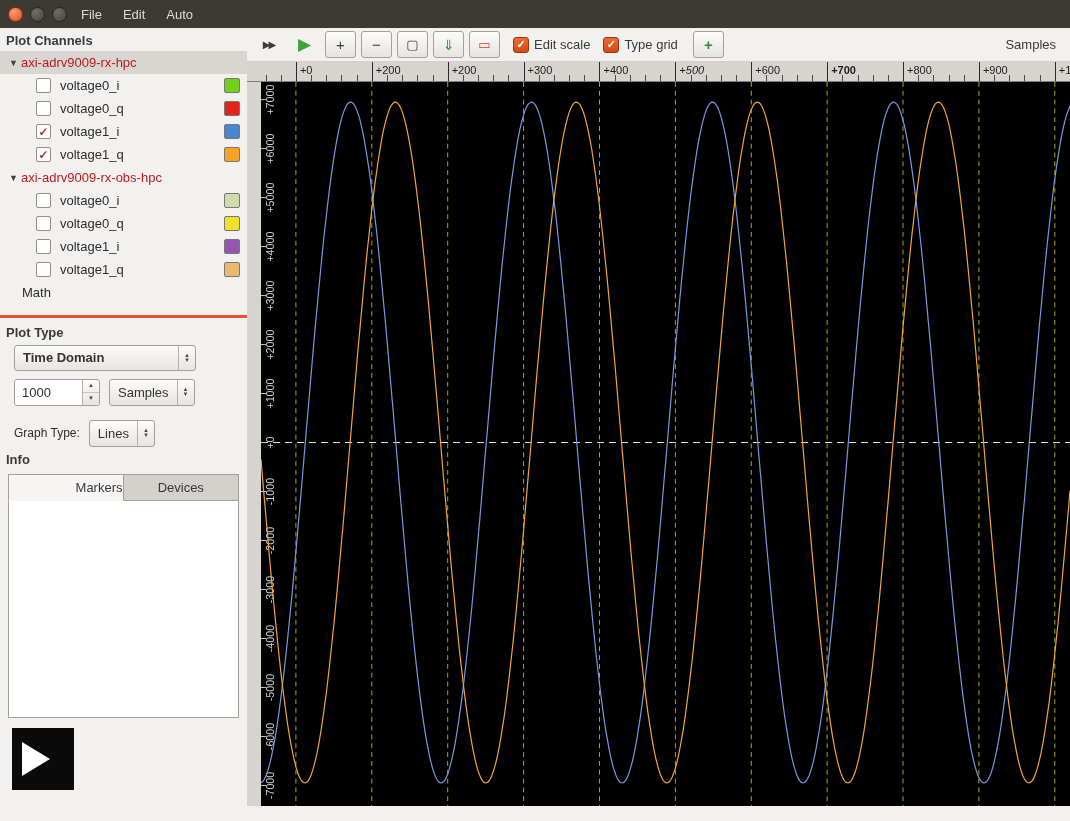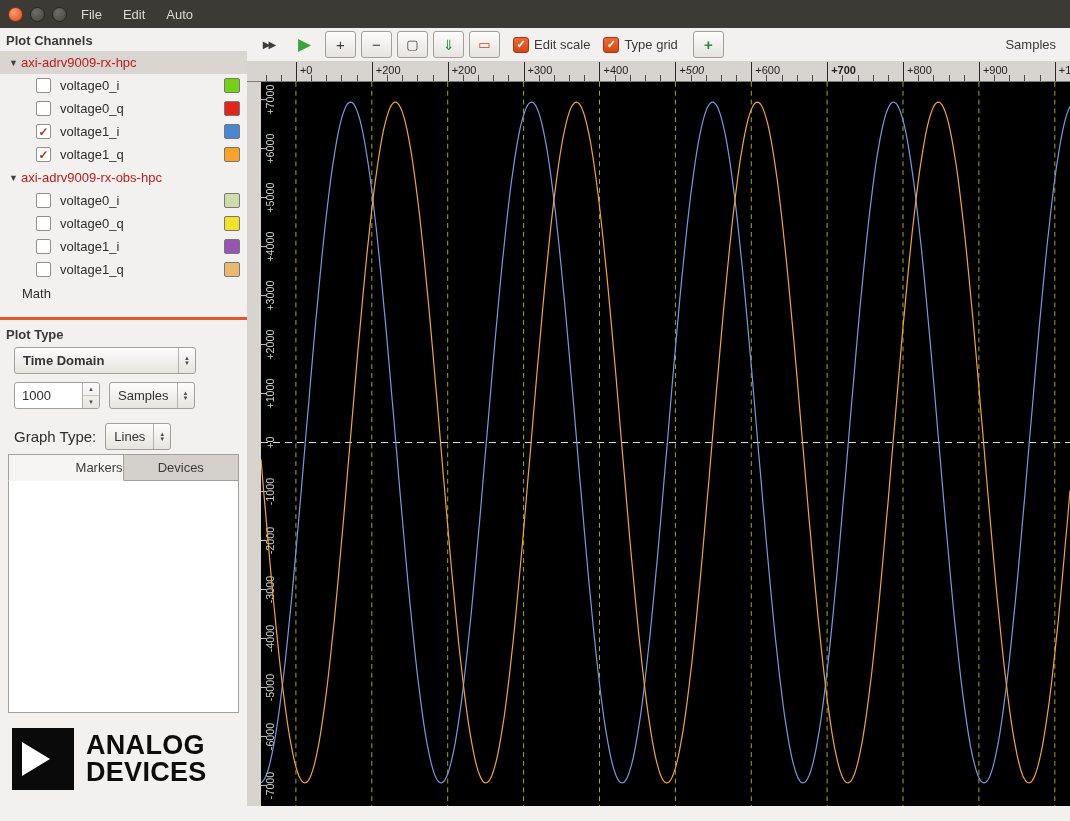--- a/index.html
+++ b/index.html
@@ -34,21 +34,21 @@
   .orange-sep{height:3px;background:#e5552b;margin:12px 0 2px;}
   .combo{height:27px;background:linear-gradient(#fcfcfb,#e7e4e0);border:1px solid #a49f98;border-radius:3px;
          display:inline-flex;align-items:center;font-size:13px;color:#333;padding-left:8px;}
   .combo .val{flex:1;white-space:nowrap;}
   .combo-arrows{border-left:1px solid #b5b0aa;align-self:stretch;display:flex;flex-direction:column;
                 justify-content:center;padding:0 5px;margin-left:8px;}
   .combo-arrows i,.spin-arrows i{font-style:normal;font-size:6px;line-height:5px;color:#4a4a4a;text-align:center;}
   .plot-type{width:182px;margin:2px 0 0 14px;font-weight:bold;}
   .srow{display:flex;align-items:center;margin:8px 14px 0;gap:9px;}
   .srow.g{margin-top:14px;}
-  .lbl{font-size:15px;}
+  .lbl{font-size:12px;}
   .spin{width:86px;height:27px;background:#fff;border:1px solid #a49f98;border-radius:3px;
         display:flex;align-items:center;font-size:13px;padding-left:7px;}
   .spin-arrows{margin-left:auto;align-self:stretch;width:17px;border-left:1px solid #b5b0aa;
                display:flex;flex-direction:column;background:linear-gradient(#fcfcfb,#e7e4e0);border-radius:0 3px 3px 0;}
   .spin-arrows i{flex:1;display:flex;align-items:center;justify-content:center;}
   .spin-arrows i:first-child{border-bottom:1px solid #c9c4be;}
   .tabs{display:flex;margin:4px 8px 0;}
   .tab{width:116px;height:27px;line-height:25px;text-align:center;font-size:13px;color:#3a3a3a;
        border:1px solid #a49f98;background:#d4d0cb;}
   .tab + .tab{border-left:none;}
@@ -187,32 +187,29 @@
       <span class="lbl">Graph Type:</span>
       <div class="combo">
         <span class="val">Lines</span>
         <span class="combo-arrows">
           <i>▲</i>
             <i>▼</i>
         </span>
       </div>
     </div>
 
+    <div class="section-title">Info</div>
     <div class="tabs">
       <div class="tab active">Markers</div>
       <div class="tab">Devices</div>
     </div>
     <div class="info-panel"></div>
 
     <div class="logo">
       <div class="logo-mark"></div>
-      <div class="logo-text">
-        <div>ANALOG</div>
-        <div>DEVICES</div>
-      </div>
     </div>
   </div>
 
   <div class="main">
     <div class="toolbar">
       <span class="tb-buttons">
           <button class="tbtn" style="color: rgb(60, 60, 60); font-size: 10px; letter-spacing: -2px;">▶▶</button>
           <button class="tbtn" style="color: rgb(61, 163, 61); font-size: 17px;">▶</button>
           <button class="tbtn framed" style="color: rgb(60, 60, 60); font-size: 15px;">+</button>
           <button class="tbtn framed" style="color: rgb(60, 60, 60); font-size: 15px;">−</button>

